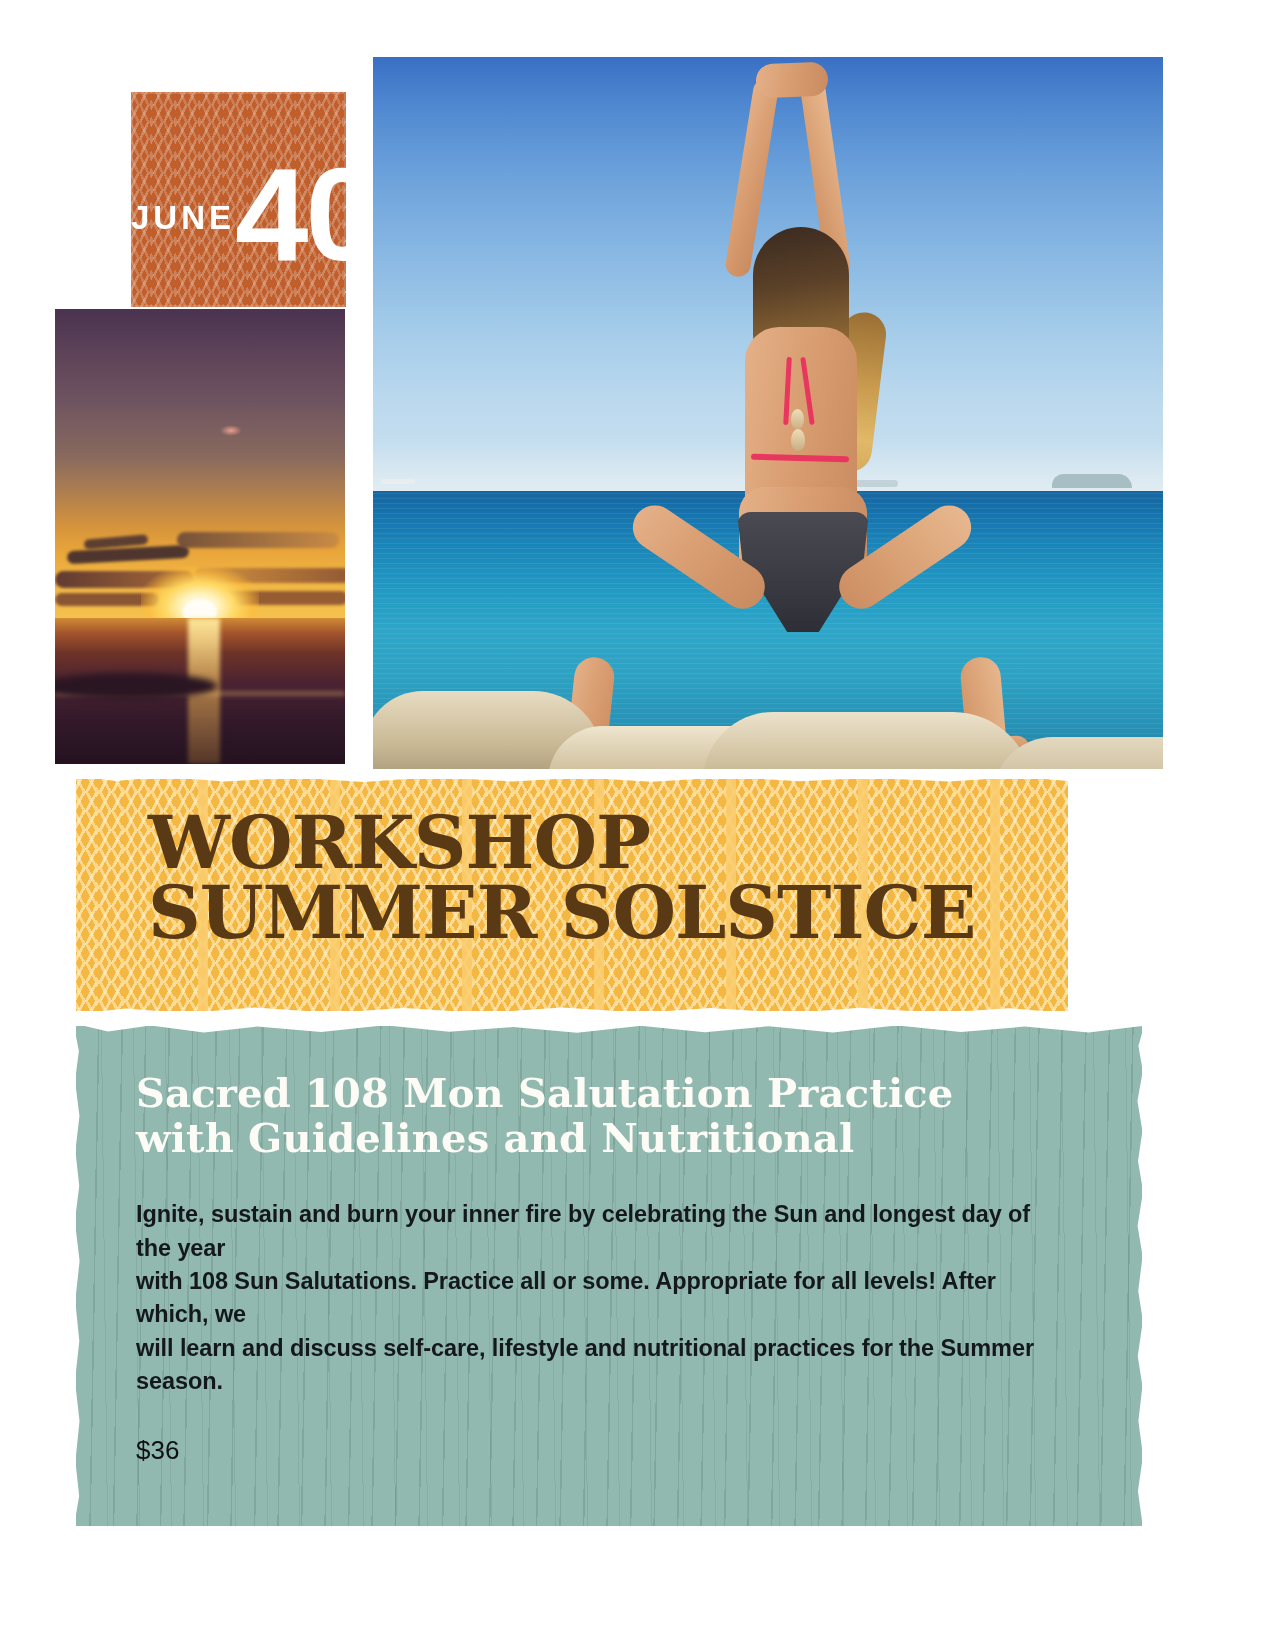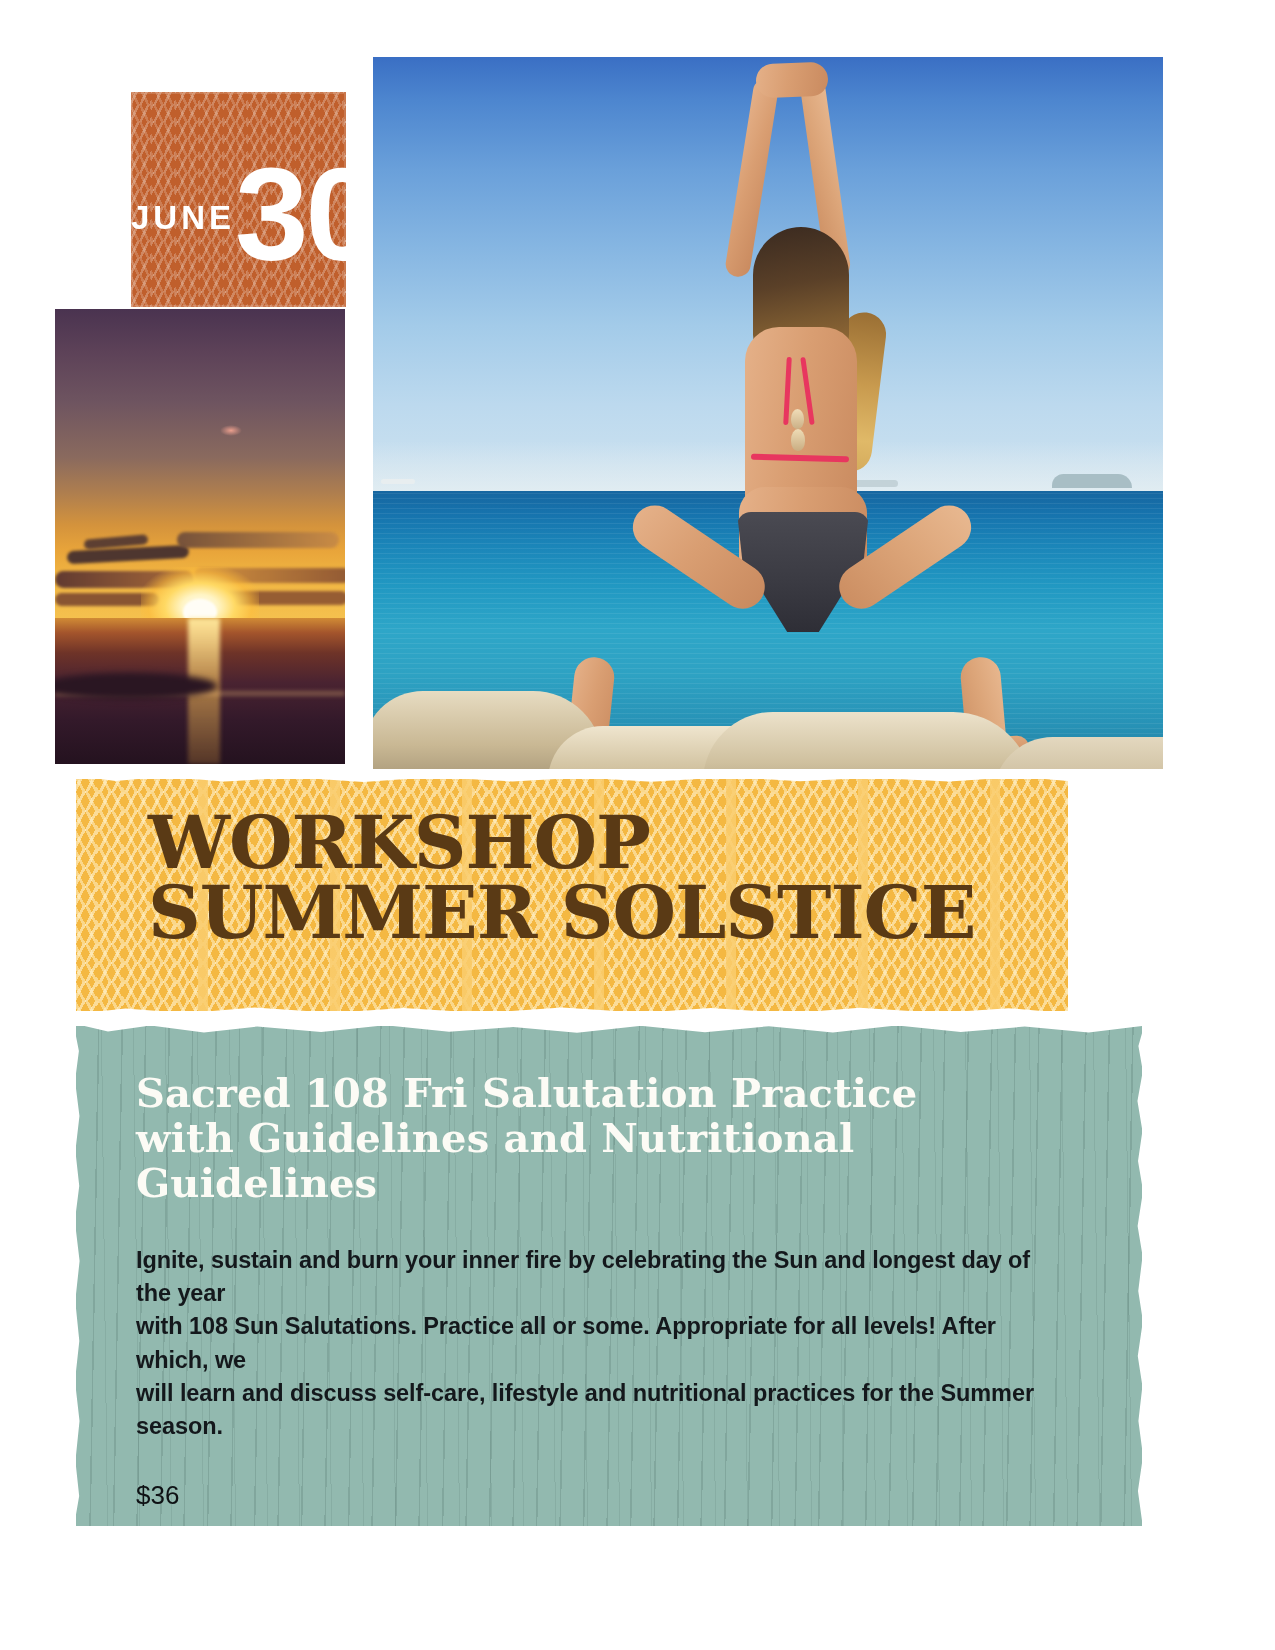--- a/index.html
+++ b/index.html
@@ -282,21 +282,21 @@
 </head>
 <body>
 
 <div class="page">
 
   <div class="date-badge">
     <div class="tex"></div>
     <div class="rough"></div>
     <div class="date-inner">
       <div class="date-month">JUNE</div>
-      <div class="date-day">30</div>
+      <div class="date-day">40</div>
     </div>
   </div>
 
   <div class="sunset">
     <div class="sky"></div>
     <div class="glowdot"></div>
     <div class="cl c1"></div>
     <div class="cl c2"></div>
     <div class="cl c3"></div>
     <div class="cl c4"></div>
@@ -360,23 +360,22 @@
 
   <div class="teal">
     <div class="tex"></div>
     <div class="tex2"></div>
     <div class="edge-top"></div>
     <div class="edge-left"></div>
     <div class="edge-right"></div>
 
     <div class="teal-inner">
       <div class="subtitle">
-        <span class="sl">Sacred 108 Fri Salutation Practice</span>
+        <span class="sl">Sacred 108 Mon Salutation Practice</span>
         <span class="sl">with Guidelines and Nutritional</span>
-        <span class="sl">Guidelines</span>
       </div>
 
 
       <div class="bodytext">
         <span class="bl">Ignite, sustain and burn your inner fire by celebrating the Sun and longest day of the year</span>
         <span class="bl">with 108 Sun Salutations.  Practice all or some. Appropriate for all levels! After which, we</span>
         <span class="bl">will learn and discuss self-care, lifestyle and nutritional practices for the Summer season.</span>
       </div>
 
       <div class="price">$36</div>

